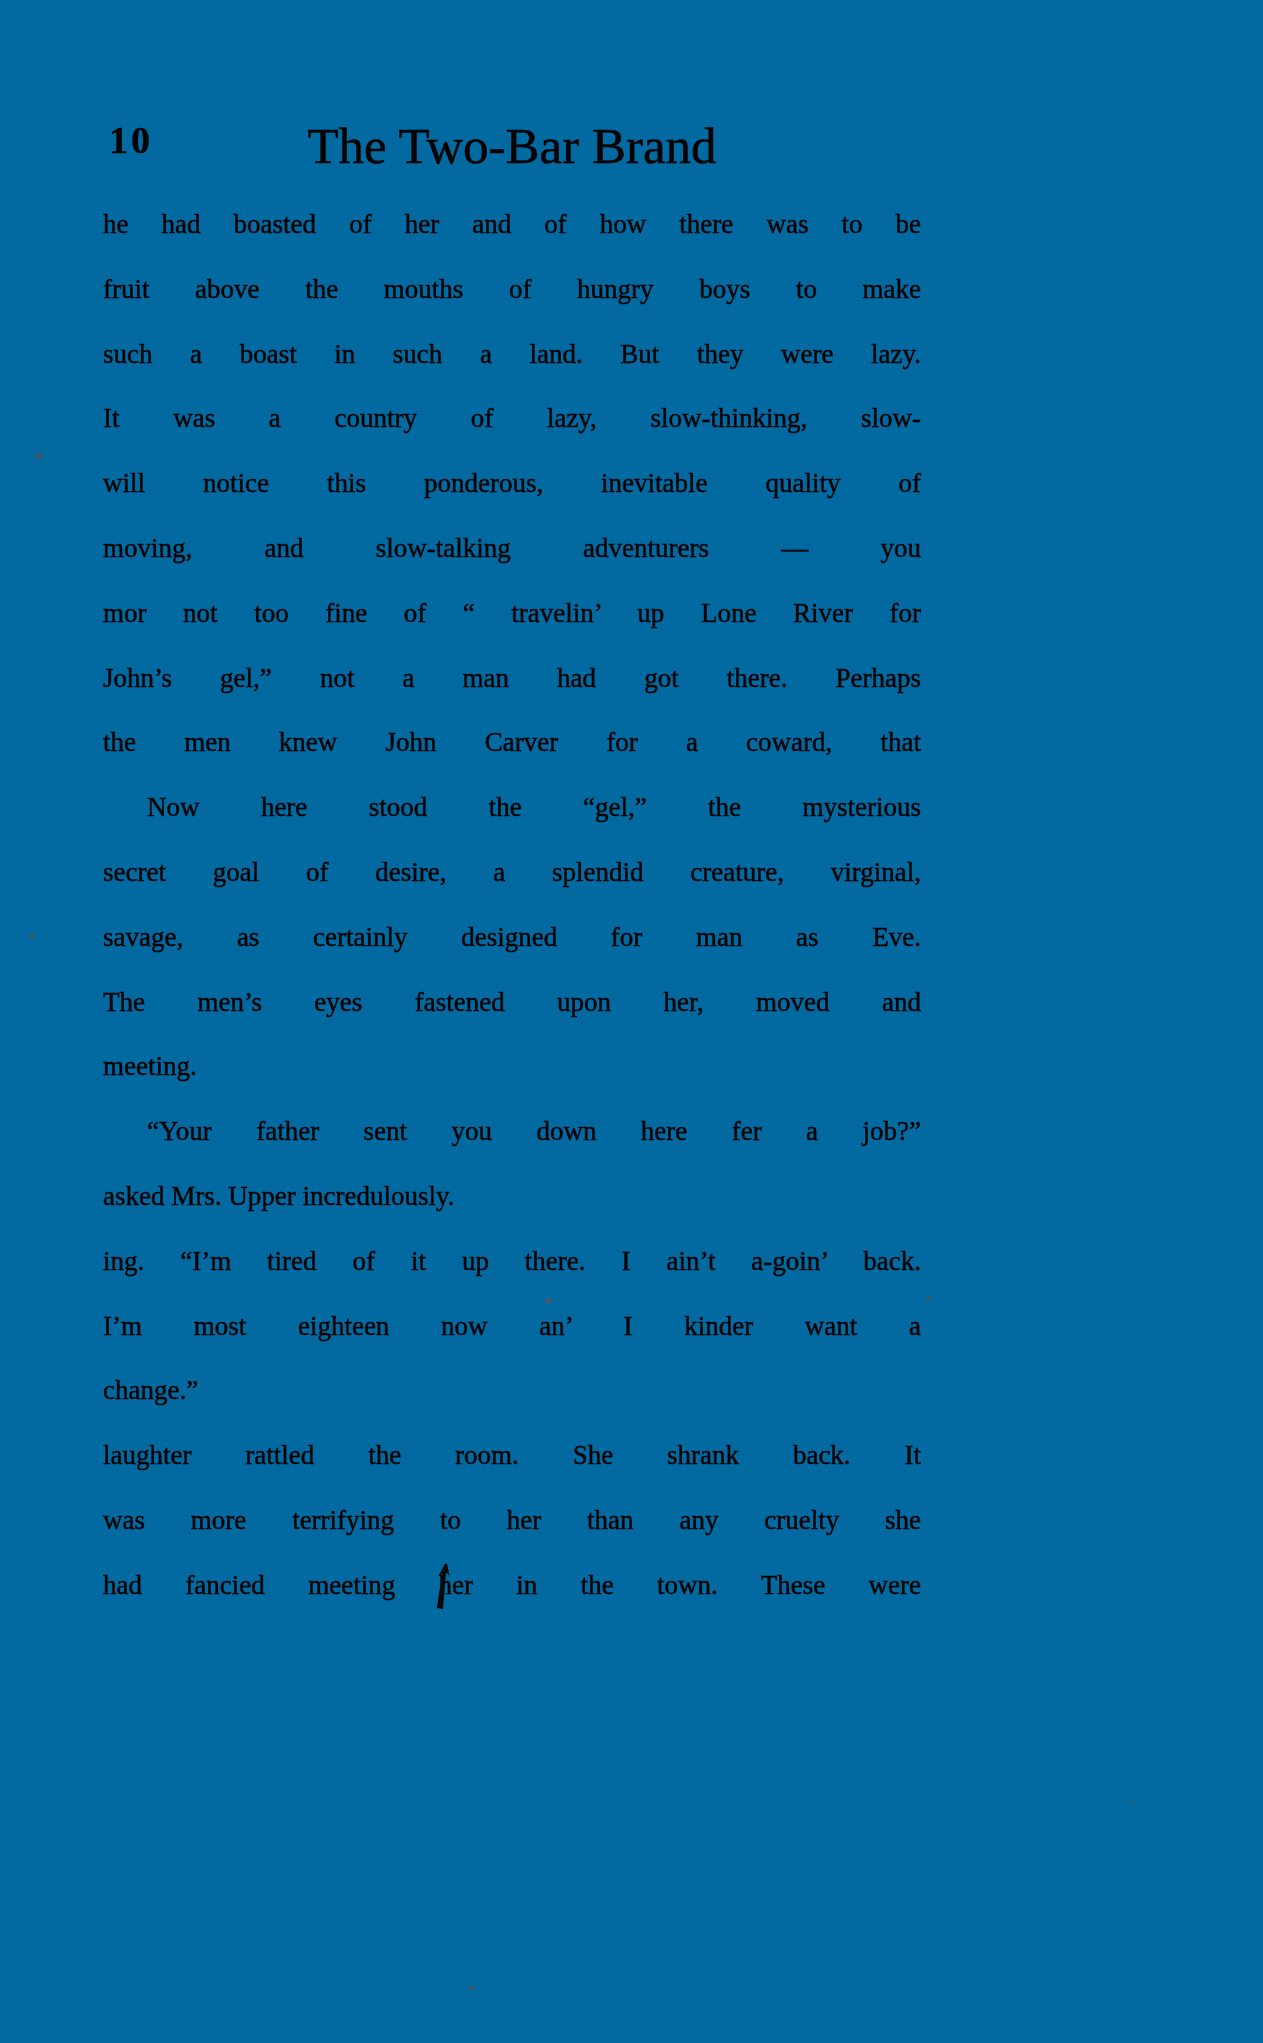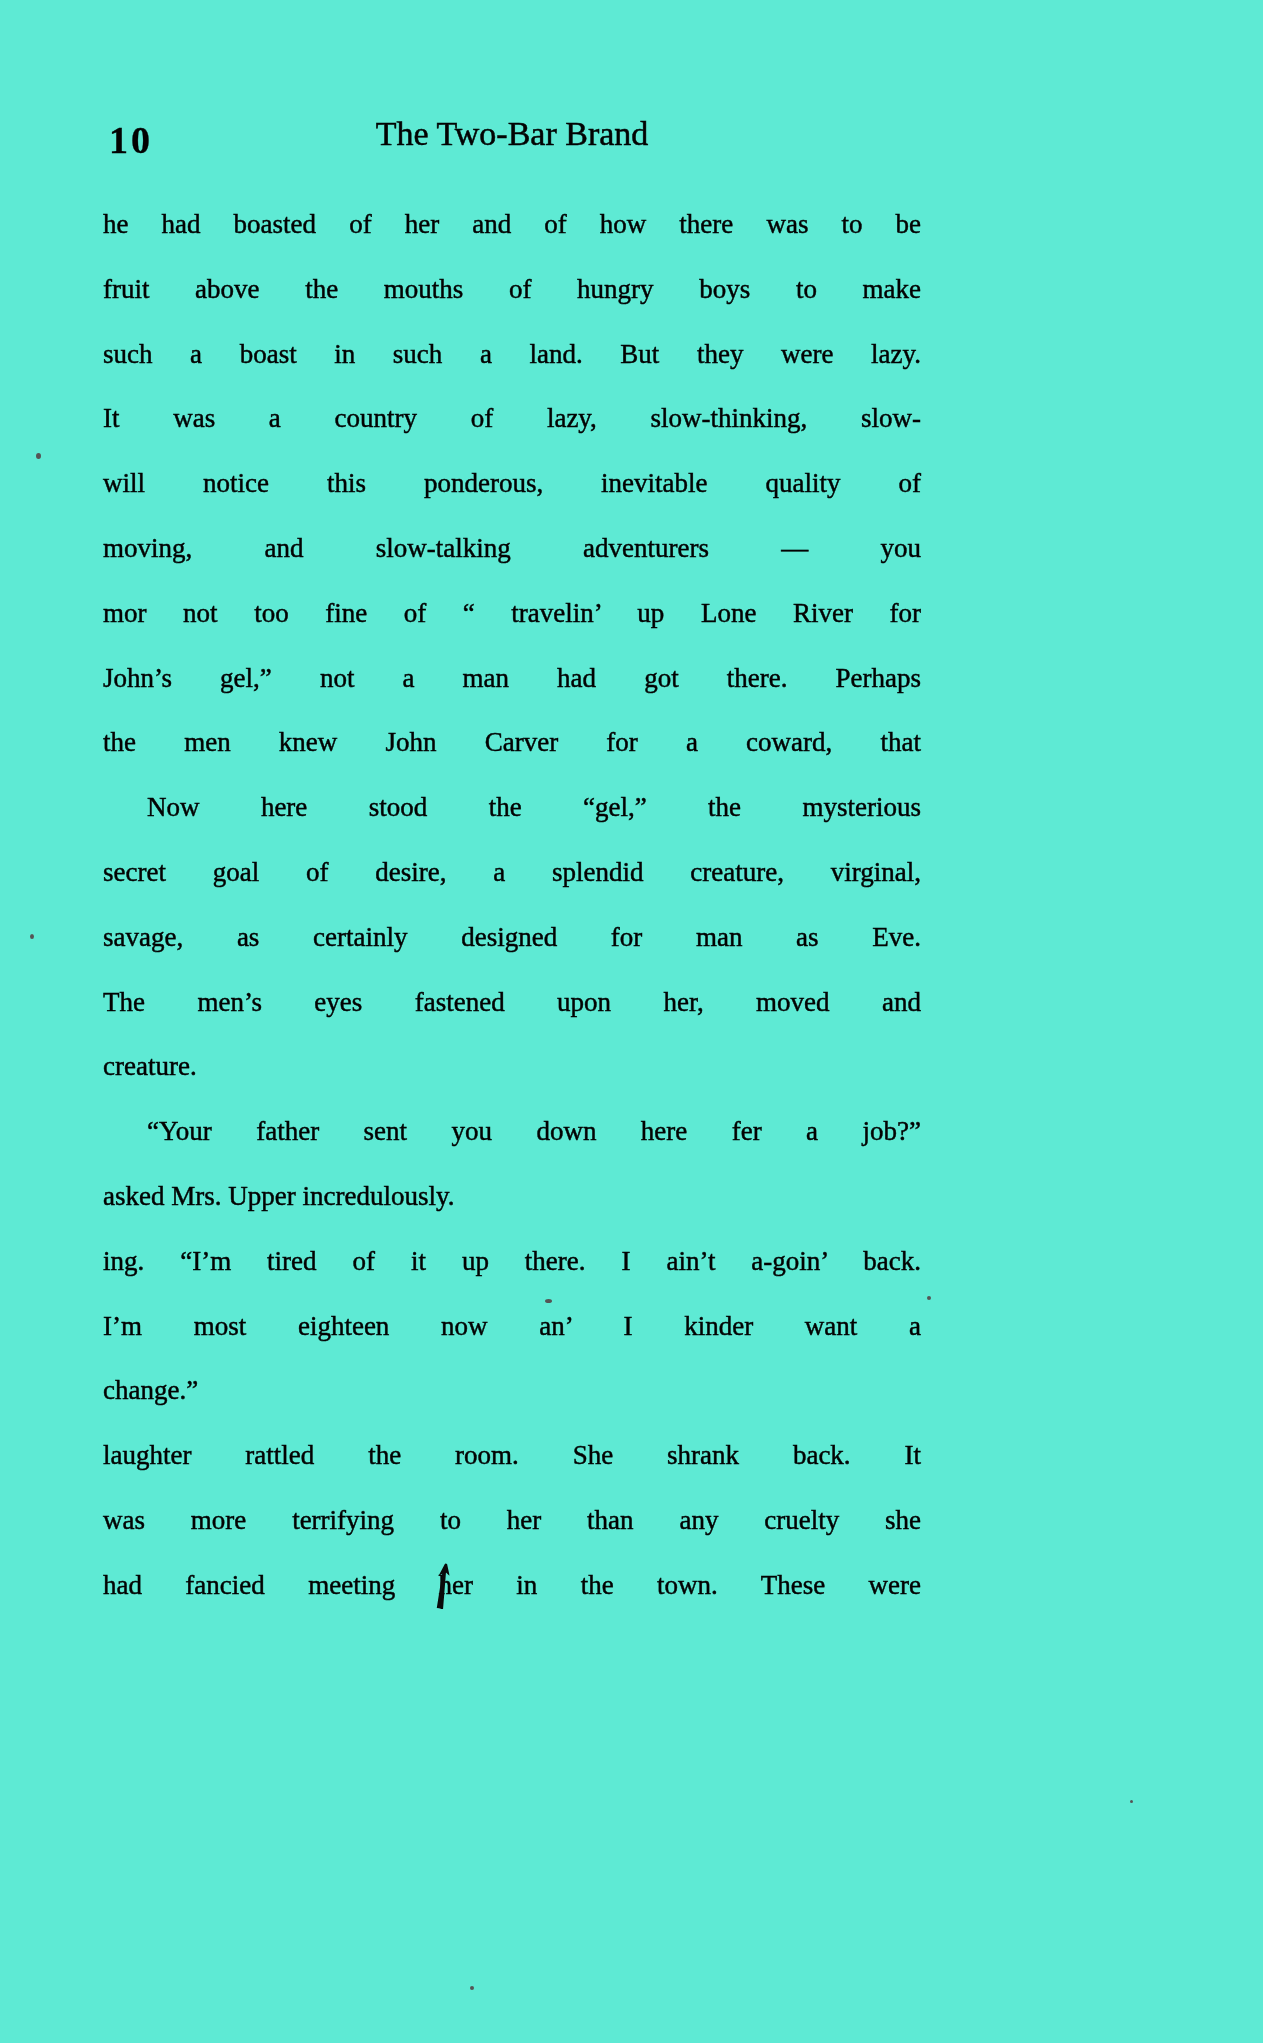--- a/index.html
+++ b/index.html
@@ -4,21 +4,21 @@
 <style>
   html, body {
     margin: 0;
     padding: 0;
     background: #ffffff;
   }
   .page {
     position: relative;
     width: 1263px;
     height: 2043px;
-    background: #5eead4;
+    background: #0369a1;
     overflow: hidden;
     font-family: "Liberation Serif", serif;
     color: #030303;
   }
   .page-header {
     position: absolute;
     top: 102px;
     left: 103px;
     width: 818px;
     height: 70px;
@@ -26,23 +26,23 @@
   .page-number {
     position: absolute;
     left: 6px;
     top: 16px;
     font-size: 38px;
     font-weight: 700;
     letter-spacing: 3px;
     -webkit-text-stroke: 0.3px #030303;
   }
   .page-title {
-    margin: 0;
+    margin: 12px;
     text-align: center;
-    font-size: 34px;
+    font-size: 51px;
     font-weight: 400;
     line-height: 64px;
     -webkit-text-stroke: 0.5px #030303;
   }
   .text-column {
     position: absolute;
     left: 103px;
     top: 192px;
     width: 818px;
     font-size: 27px;
@@ -96,21 +96,21 @@
       <div class="line">It was a country of lazy, slow-thinking, slow-</div>
       <div class="line">will notice this ponderous, inevitable quality of</div>
       <div class="line">moving, and slow-talking adventurers — you</div>
       <div class="line">mor not too fine of “ travelin’ up Lone River for</div>
       <div class="line">John’s gel,” not a man had got there. Perhaps</div>
       <div class="line">the men knew John Carver for a coward, that</div>
       <div class="line indent">Now here stood the “gel,” the mysterious</div>
       <div class="line">secret goal of desire, a splendid creature, virginal,</div>
       <div class="line">savage, as certainly designed for man as Eve.</div>
       <div class="line">The men’s eyes fastened upon her, moved and</div>
-      <div class="line end">creature.</div>
+      <div class="line end">meeting.</div>
       <div class="line indent">“Your father sent you down here fer a job?”</div>
       <div class="line end">asked Mrs. Upper incredulously.</div>
       <div class="line">ing. “I’m tired of it up there. I ain’t a-goin’ back.</div>
       <div class="line">I’m most eighteen now an’ I kinder want a</div>
       <div class="line end">change.”</div>
       <div class="line">laughter rattled the room. She shrank back. It</div>
       <div class="line">was more terrifying to her than any cruelty she</div>
       <div class="line">had fancied meeting her in the town. These were</div>
     </div>
 

